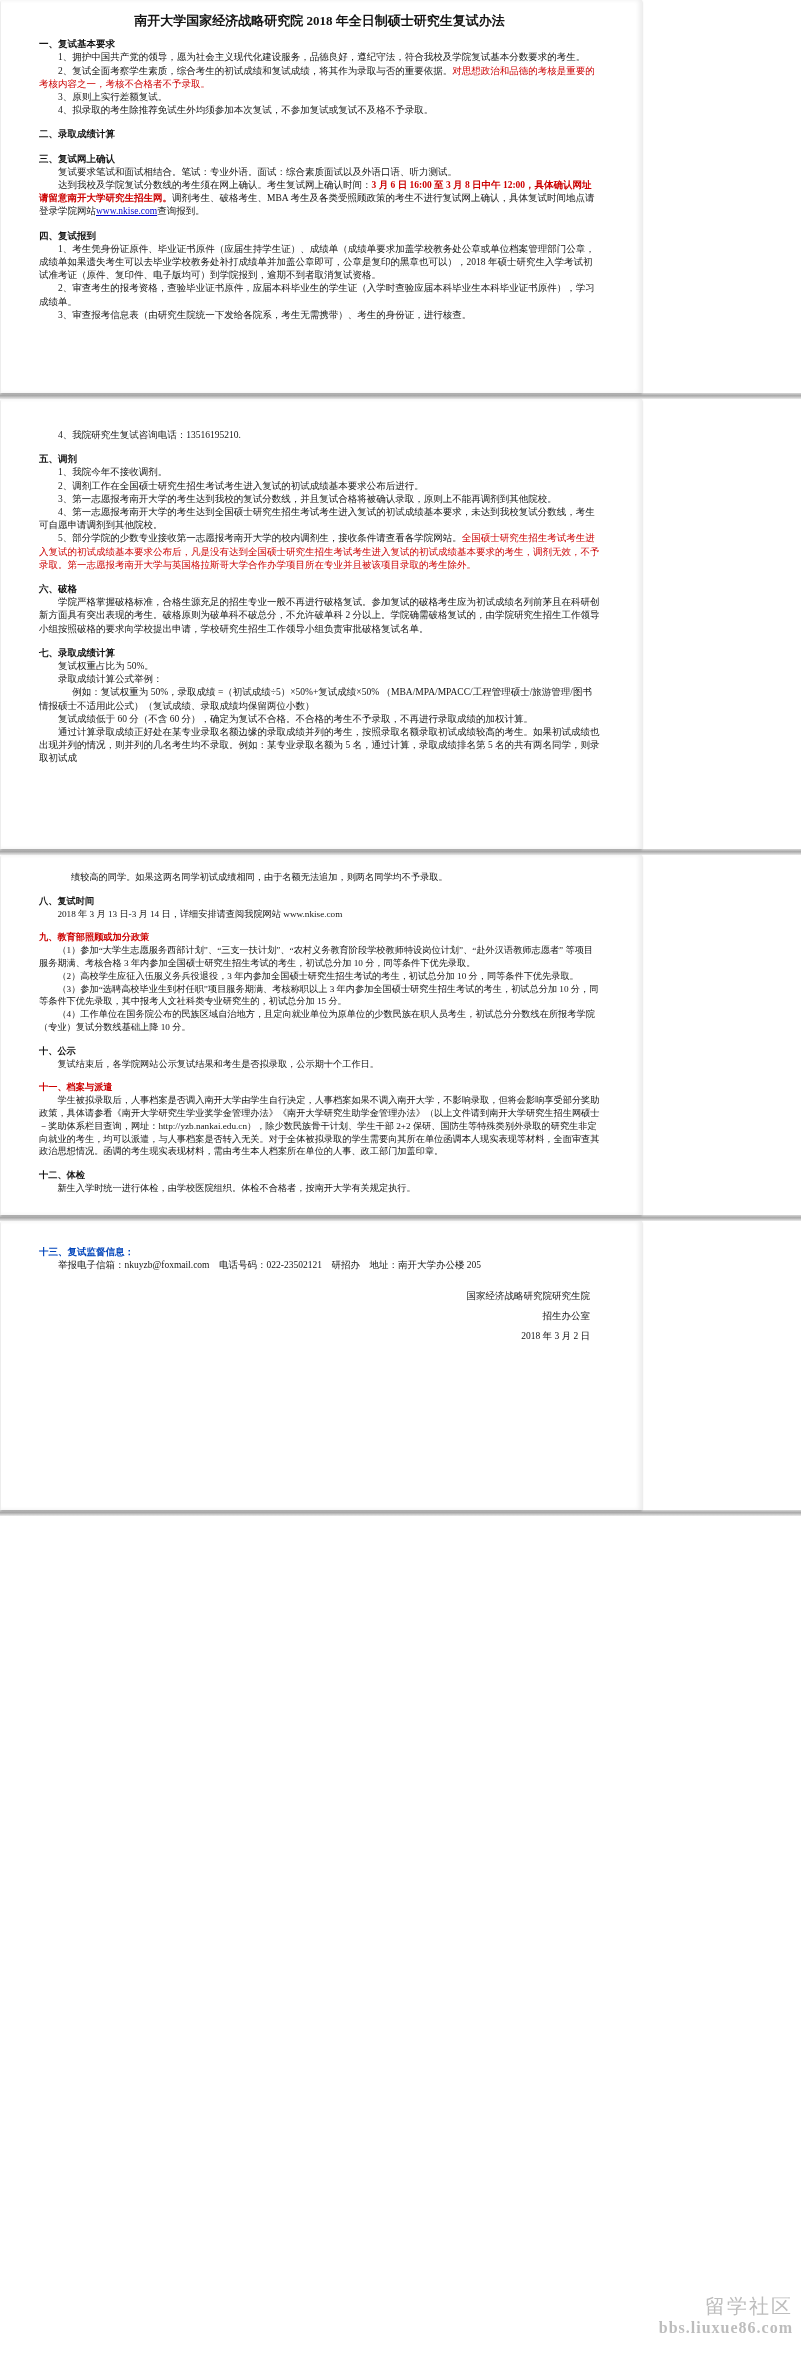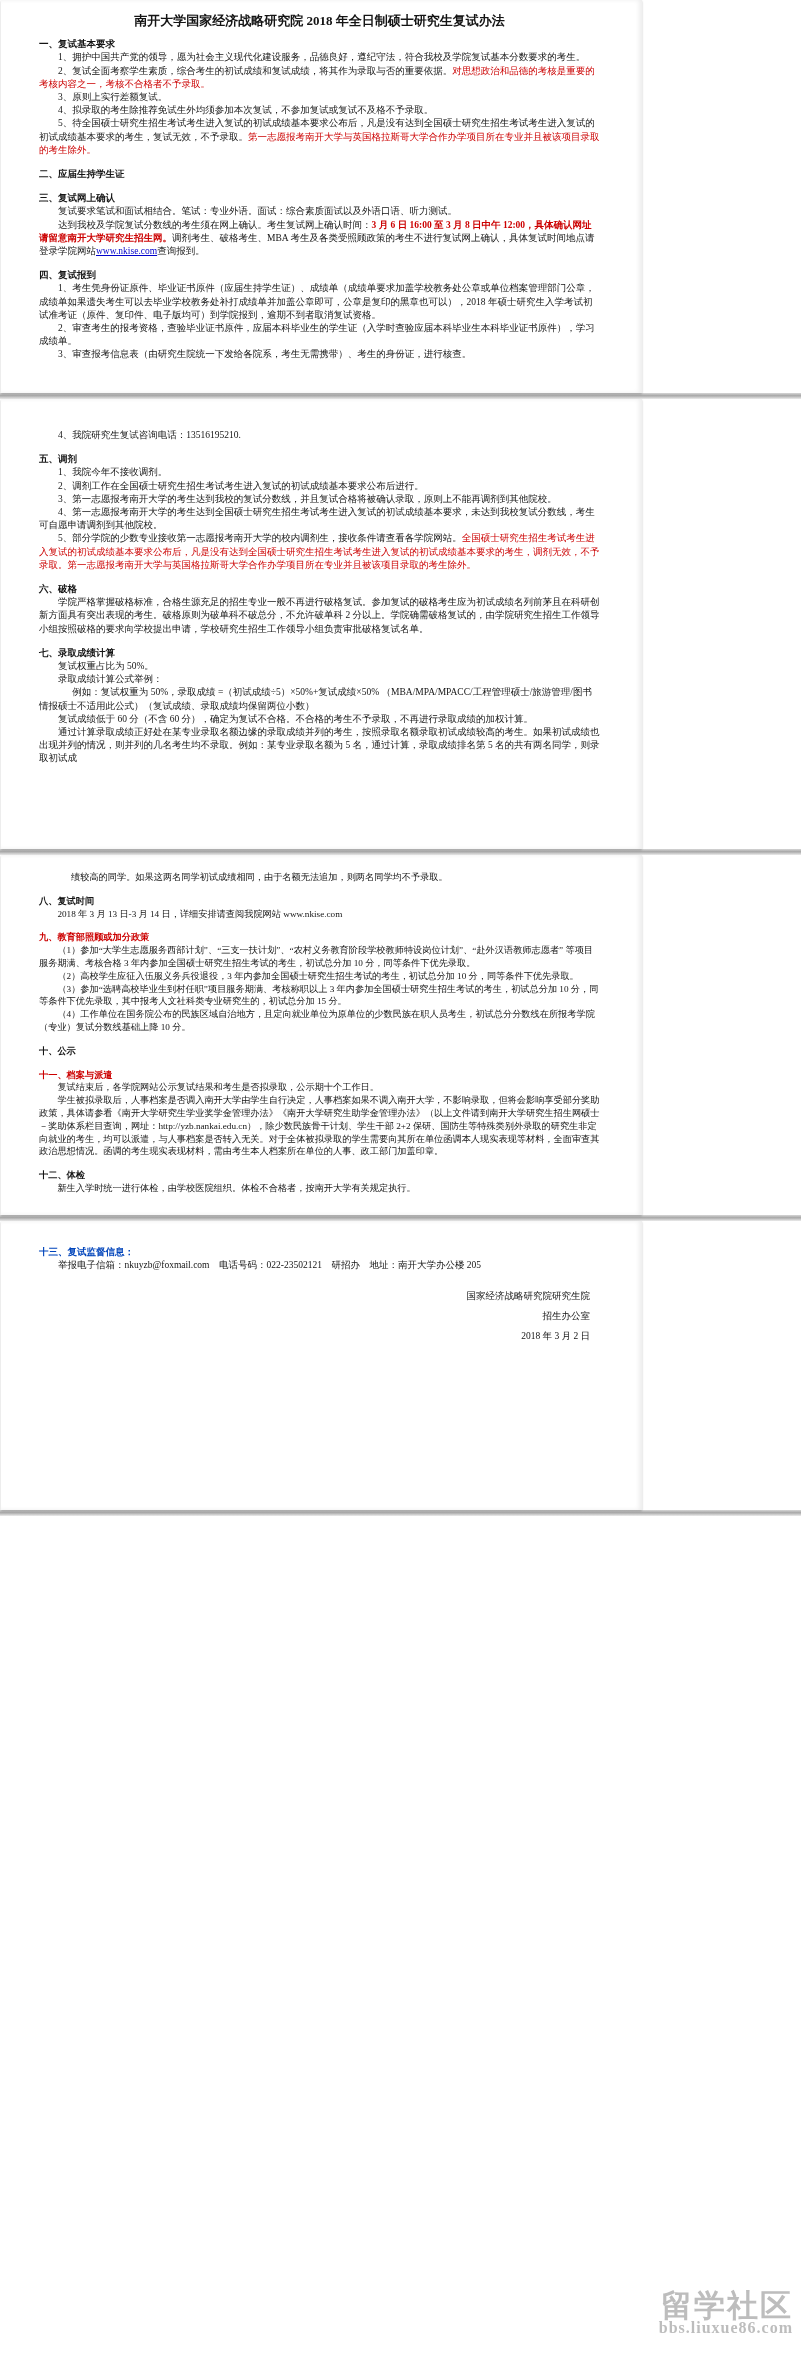--- a/index.html
+++ b/index.html
@@ -23,36 +23,35 @@
   .p3 .block{font-size:9.2px;line-height:12.8px;}
   .title{font-size:13px;font-weight:bold;text-align:center;text-indent:0;margin-bottom:8px;word-break:keep-all;}
   .heading{font-weight:bold;margin-top:11px;text-indent:0;}
   .para{text-indent:2em;}
   .formula{text-indent:3.5em;}
   .cont{text-indent:0;margin-left:32px;}
   .sign{text-align:right;padding-right:10px;line-height:20px;}
   .para + .sign{margin-top:14px;}
   .run-link{text-decoration:underline;cursor:pointer;}
   .watermark{position:absolute;right:8px;bottom:28px;text-align:right;color:#bdbdbd;}
-  .wm1{font-size:31px;font-weight:bold;line-height:28px;letter-spacing:2px;}
+  .wm1{font-size:20px;font-weight:normal;line-height:28px;letter-spacing:2px;}
   .wm2{font-size:16px;font-weight:bold;line-height:16px;letter-spacing:1px;}
 </style>
 </head>
 <body>
 
 <div class="canvas">
   <div class="page p1">
       <div class="block title"><span>南开大学国家经济战略研究院 2018 年全日制硕士研究生复试办法</span></div>
       <div class="block heading"><span>一、复试基本要求</span></div>
       <div class="block para"><span>1、拥护中国共产党的领导，愿为社会主义现代化建设服务，品德良好，遵纪守法，符合我校及学院复试基本分数要求的考生。</span></div>
       <div class="block para"><span>2、复试全面考察学生素质，综合考生的初试成绩和复试成绩，将其作为录取与否的重要依据。</span><span style="color: rgb(204, 0, 0);">对思想政治和品德的考核是重要的考核内容之一，考核不合格者不予录取。</span></div>
       <div class="block para"><span>3、原则上实行差额复试。</span></div>
       <div class="block para"><span>4、拟录取的考生除推荐免试生外均须参加本次复试，不参加复试或复试不及格不予录取。</span></div>
-      <div class="block para"><span>5、待全国硕士研究生招生考试考生进入复试的初试成绩基本要求公布后，凡是没有达到全国硕士研究生招生考试考生进入复试的初试成绩基本要求的考生，复试无效，不予录取。</span><span style="color: rgb(204, 0, 0);">第一志愿报考南开大学与英国格拉斯哥大学合作办学项目所在专业并且被该项目录取的考生除外。</span></div>
-      <div class="block heading"><span>二、应届生持学生证</span></div>
+      <div class="block heading"><span>二、录取成绩计算</span></div>
       <div class="block heading"><span>三、复试网上确认</span></div>
       <div class="block para"><span>复试要求笔试和面试相结合。笔试：专业外语。面试：综合素质面试以及外语口语、听力测试。</span></div>
       <div class="block para"><span>达到我校及学院复试分数线的考生须在网上确认。考生复试网上确认时间：</span><span style="color: rgb(204, 0, 0); font-weight: bold;">3 月 6 日 16:00 至 3 月 8 日中午 12:00，具体确认网址请留意南开大学研究生招生网。</span><span>调剂考生、破格考生、MBA 考生及各类受照顾政策的考生不进行复试网上确认，具体复试时间地点请登录学院网站</span><span class="run-link" style="color: rgb(0, 0, 204);">www.nkise.com</span><span>查询报到。</span></div>
       <div class="block heading"><span>四、复试报到</span></div>
       <div class="block para"><span>1、考生凭身份证原件、毕业证书原件（应届生持学生证）、成绩单（成绩单要求加盖学校教务处公章或单位档案管理部门公章，成绩单如果遗失考生可以去毕业学校教务处补打成绩单并加盖公章即可，公章是复印的黑章也可以），2018 年硕士研究生入学考试初试准考证（原件、复印件、电子版均可）到学院报到，逾期不到者取消复试资格。</span></div>
       <div class="block para"><span>2、审查考生的报考资格，查验毕业证书原件，应届本科毕业生的学生证（入学时查验应届本科毕业生本科毕业证书原件），学习成绩单。</span></div>
       <div class="block para"><span>3、审查报考信息表（由研究生院统一下发给各院系，考生无需携带）、考生的身份证，进行核查。</span></div>
     </div>
   <div class="page-gap"></div>
   <div class="page p2">
@@ -76,22 +75,22 @@
   <div class="page p3">
       <div class="block cont"><span>绩较高的同学。如果这两名同学初试成绩相同，由于名额无法追加，则两名同学均不予录取。</span></div>
       <div class="block heading"><span>八、复试时间</span></div>
       <div class="block para"><span>2018 年 3 月 13 日-3 月 14 日，详细安排请查阅我院网站 www.nkise.com</span></div>
       <div class="block heading" style="color: rgb(204, 0, 0);"><span>九、教育部照顾或加分政策</span></div>
       <div class="block para"><span>（1）参加“大学生志愿服务西部计划”、“三支一扶计划”、“农村义务教育阶段学校教师特设岗位计划”、“赴外汉语教师志愿者” 等项目服务期满、考核合格 3 年内参加全国硕士研究生招生考试的考生，初试总分加 10 分，同等条件下优先录取。</span></div>
       <div class="block para"><span>（2）高校学生应征入伍服义务兵役退役，3 年内参加全国硕士研究生招生考试的考生，初试总分加 10 分，同等条件下优先录取。</span></div>
       <div class="block para"><span>（3）参加“选聘高校毕业生到村任职”项目服务期满、考核称职以上 3 年内参加全国硕士研究生招生考试的考生，初试总分加 10 分，同等条件下优先录取，其中报考人文社科类专业研究生的，初试总分加 15 分。</span></div>
       <div class="block para"><span>（4）工作单位在国务院公布的民族区域自治地方，且定向就业单位为原单位的少数民族在职人员考生，初试总分分数线在所报考学院（专业）复试分数线基础上降 10 分。</span></div>
       <div class="block heading"><span>十、公示</span></div>
+      <div class="block para"><span>复试结束后，各学院网站公示复试结果和考生是否拟录取，公示期十个工作日。</span></div>
       <div class="block heading" style="color: rgb(204, 0, 0);"><span>十一、档案与派遣</span></div>
-      <div class="block para"><span>复试结束后，各学院网站公示复试结果和考生是否拟录取，公示期十个工作日。</span></div>
       <div class="block para"><span>学生被拟录取后，人事档案是否调入南开大学由学生自行决定，人事档案如果不调入南开大学，不影响录取，但将会影响享受部分奖助政策，具体请参看《南开大学研究生学业奖学金管理办法》《南开大学研究生助学金管理办法》（以上文件请到南开大学研究生招生网硕士－奖助体系栏目查询，网址：http://yzb.nankai.edu.cn），除少数民族骨干计划、学生干部 2+2 保研、国防生等特殊类别外录取的研究生非定向就业的考生，均可以派遣，与人事档案是否转入无关。对于全体被拟录取的学生需要向其所在单位函调本人现实表现等材料，全面审查其政治思想情况。函调的考生现实表现材料，需由考生本人档案所在单位的人事、政工部门加盖印章。</span></div>
       <div class="block heading"><span>十二、体检</span></div>
       <div class="block para"><span>新生入学时统一进行体检，由学校医院组织。体检不合格者，按南开大学有关规定执行。</span></div>
     </div>
   <div class="page-gap"></div>
   <div class="page p4">
       <div class="block heading" style="color: rgb(0, 68, 187);"><span>十三、复试监督信息：</span></div>
       <div class="block para"><span>举报电子信箱：nkuyzb@foxmail.com　电话号码：022-23502121　研招办　地址：南开大学办公楼 205</span></div>
       <div class="block sign"><span>国家经济战略研究院研究生院</span></div>
       <div class="block sign"><span>招生办公室</span></div>

